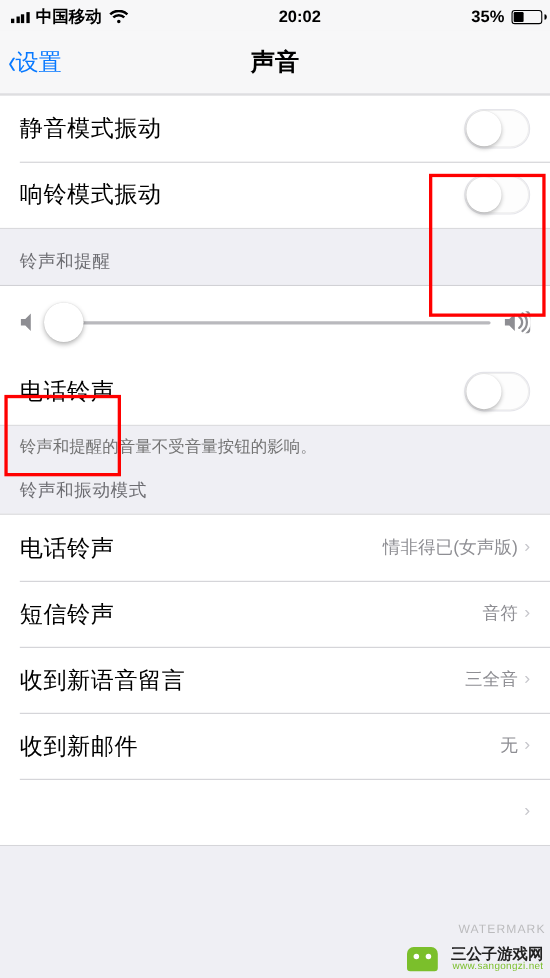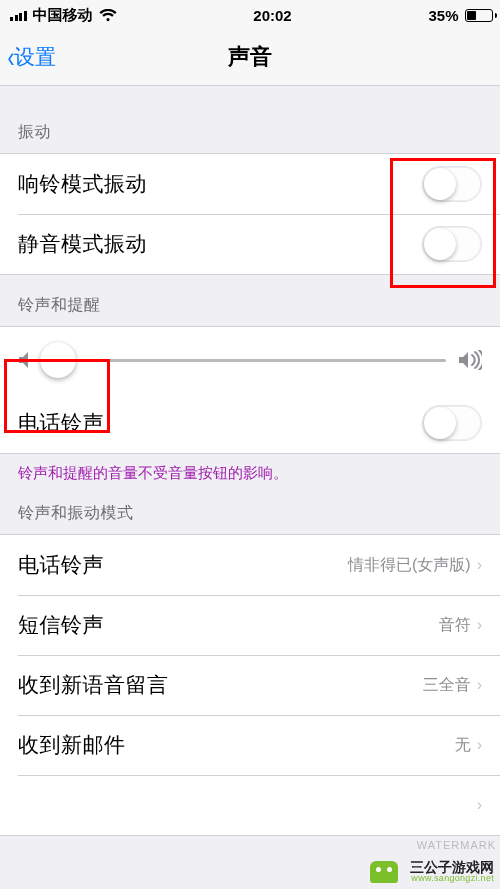--- a/index.html
+++ b/index.html
@@ -22,21 +22,21 @@
 
   
   .navheader { height: 58px; background: #f7f7f8; display:flex; align-items:center; justify-content:center; position:relative; border-bottom:1px solid #d1d1d5; }
   .navtitle { font-size: 22px; font-weight: 700; }
   .back { position:absolute; left:6px; top:50%; transform:translateY(-50%); display:flex; align-items:center; color:#0879ff; font-size:21px; }
   .back-ch { font-size: 30px; line-height: 1; margin-right: -2px; transform: scaleX(0.7); font-weight: 500; }
 
   
   .section-header { font-size: 16px; color: #6d6d72; padding: 36px 18px 10px 18px; letter-spacing: 0.5px; }
   .section-header.tight { padding-top: 20px; }
-  .section-footer { font-size: 15px; color: #a21caf; padding: 10px 18px 0 18px; }
+  .section-footer { font-size: 15px; color: #737373; padding: 10px 18px 0 18px; }
 
   
   .group { background:#fff; border-top:1px solid #d1d1d5; border-bottom:1px solid #d1d1d5; }
   .row { min-height: 60px; padding: 0 18px; display:flex; align-items:center; background:#fff; position:relative; }
   .row + .row::before {
     content:""; position:absolute; top:0; left:18px; right:0; height:1px; background:#d1d1d5;
   }
   .row-label { font-size: 21px; letter-spacing: 0.5px; }
   .row-spacer { flex:1; }
   .row-value { font-size: 16px; color: #8e8e93; margin-right: 6px; }
@@ -101,31 +101,30 @@
   </div>
 
   <div class="navheader">
     <div class="back">
       <span class="back-ch">‹</span>
       <span>设置</span>
     </div>
     <div class="navtitle">声音</div>
   </div>
 
-  <div class="section-header">振动</div>
   <div class="group">
     <div class="row">
-      <span class="row-label">响铃模式振动</span>
+      <span class="row-label">静音模式振动</span>
       <span class="row-spacer"></span>
       <span class="toggle">
           <span class="knob"></span>
         </span>
     </div>
     <div class="row">
-      <span class="row-label">静音模式振动</span>
+      <span class="row-label">响铃模式振动</span>
       <span class="row-spacer"></span>
       <span class="toggle">
           <span class="knob"></span>
         </span>
     </div>
   </div>
 
   <div class="section-header tight">铃声和提醒</div>
   <div class="group">
     <div class="slider-row">

